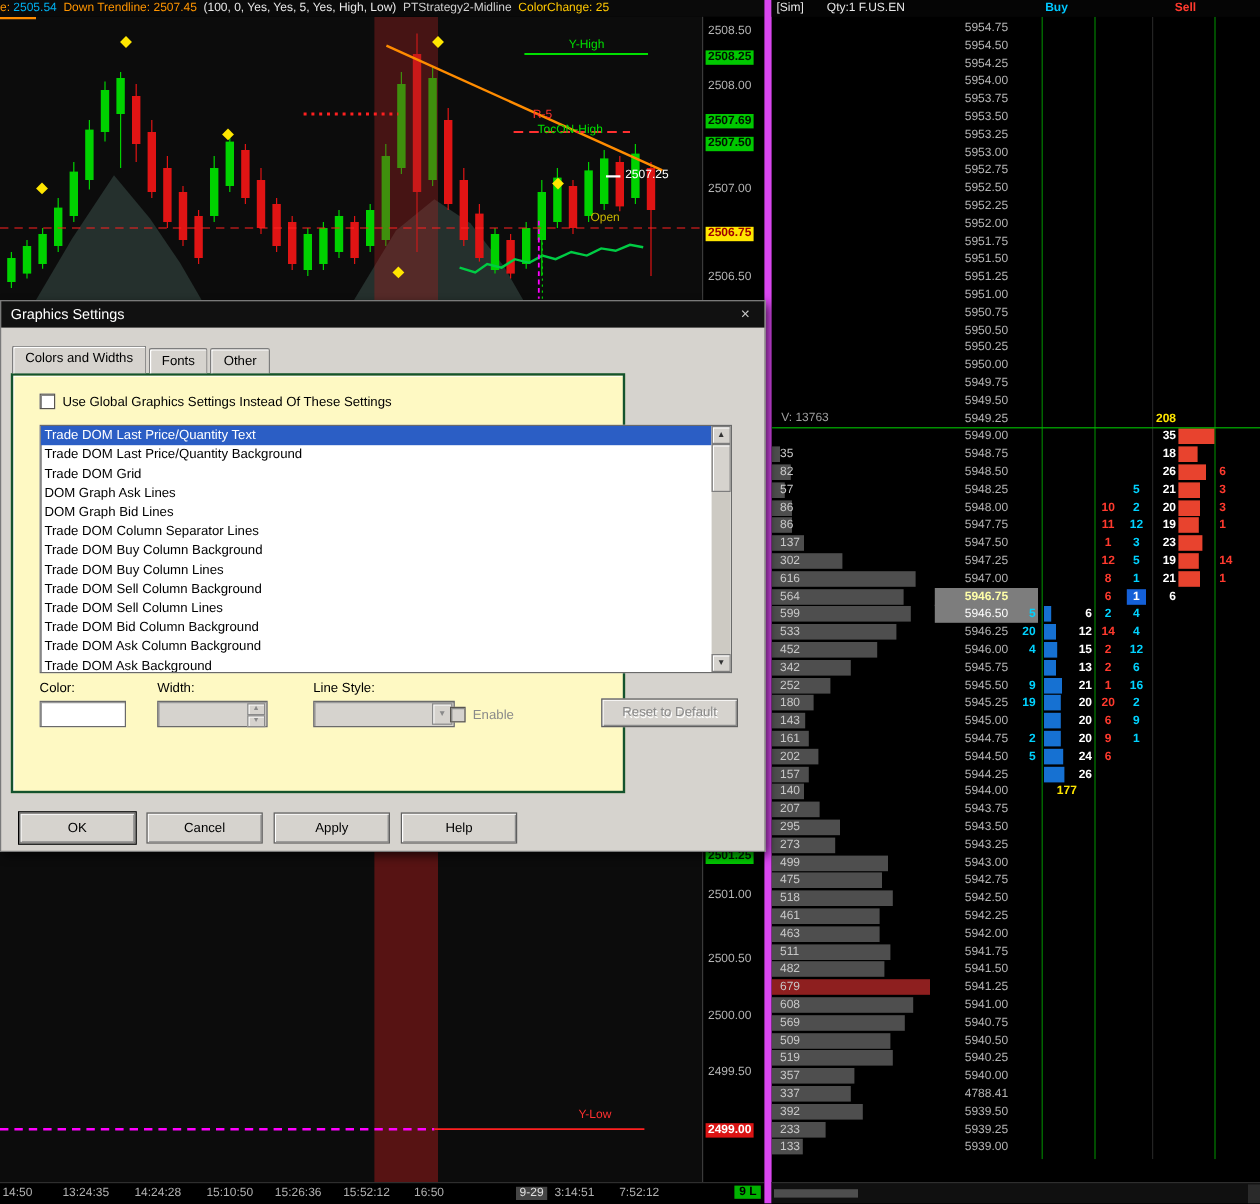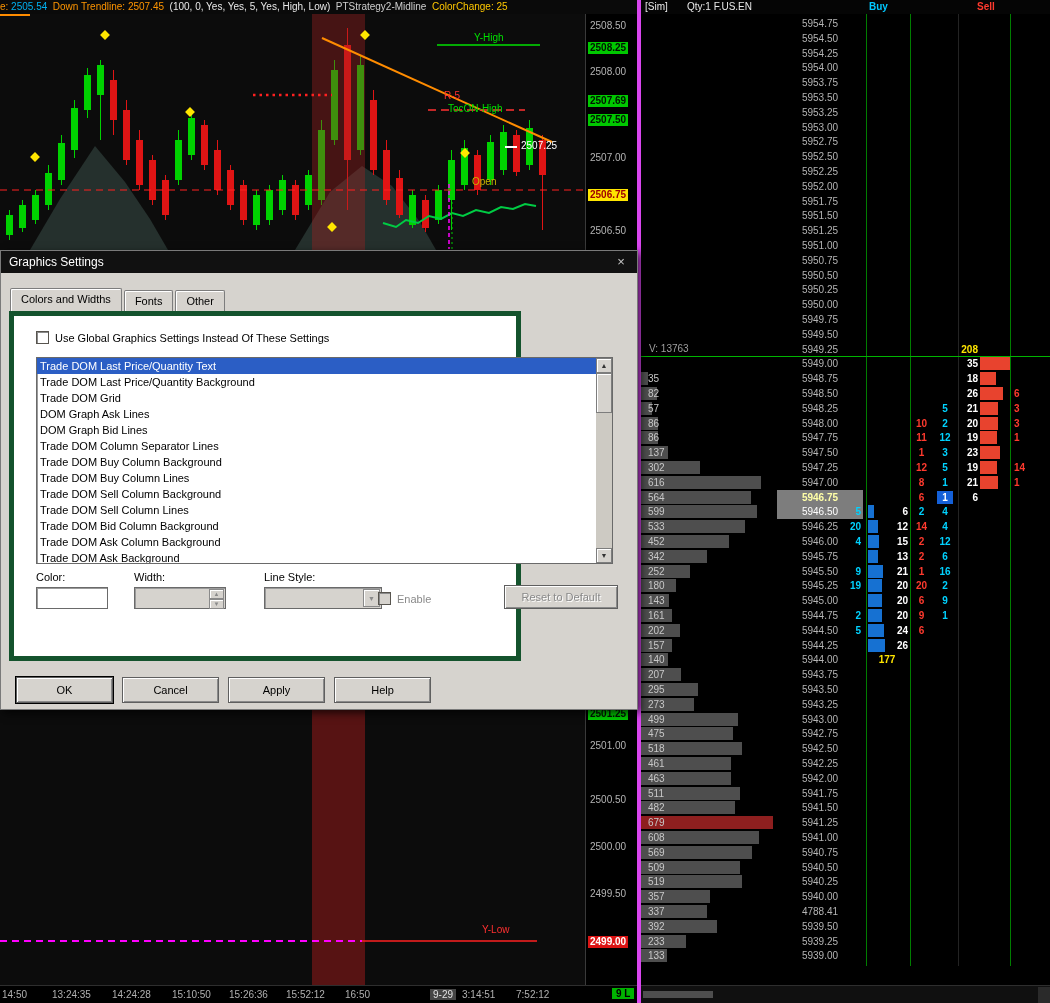--- a/index.html
+++ b/index.html
@@ -23,21 +23,21 @@
   .ps.red{background:#dc1414;color:#fff;font-weight:bold}
   .clabel{position:absolute;font-size:10px;line-height:11px;white-space:nowrap}
   .chart-top svg,.chart-bottom svg{position:absolute;left:0;top:0;width:100%;height:100%}
   .timeaxis{position:absolute;left:0;top:985px;width:637px;height:18px;background:#000;
     border-top:1px solid #2e2e2e;font-size:10px;color:#b0b0b0}
   .timeaxis span{position:absolute;top:3px;white-space:nowrap}
   .t-box{background:#454545;color:#e0e0e0;padding:0 3px}
   .t-badge{background:#00b300;color:#000;font-weight:bold;padding:0 4px;top:2px !important}
 
   
-  .dom{position:absolute;left:637px;top:0;width:413px;height:1003px;background:#000;border-left:4px solid #d946ef}
+  .dom{position:absolute;left:637px;top:0;width:413px;height:1003px;background:#000;border-left:6px solid #d946ef}
   .dom-header{position:absolute;left:0;top:0;width:413px;height:14px;background:#050505;
     font-size:10px;line-height:14px;color:#e8e8e8}
   .dom-header .sim{position:absolute;left:4px}
   .dom-header .qty{position:absolute;left:46px}
   .dom-header .buy{position:absolute;left:228px;color:#00c8ff;font-weight:bold}
   .dom-header .sell{position:absolute;left:336px;color:#ff3a2e;font-weight:bold}
   #ladder{position:absolute;left:0;top:14px;width:413px;height:952px;overflow:hidden}
   .vline{position:absolute;top:0;bottom:0;width:1px}
   .drow{position:absolute;left:0;width:413px;height:15px;font-size:10px;line-height:15px}
   .vbar{position:absolute;left:0;top:1px;height:13px;background:#4e4e4e}
@@ -66,22 +66,22 @@
   
   .dialog{position:absolute;left:0;top:250px;width:638px;height:460px;background:#d6d3ce;
     border:1px solid #7a7a7a;box-shadow:3px 3px 8px rgba(0,0,0,.7);font-size:11px;color:#000;z-index:20}
   .dlg-title{position:absolute;left:0;top:0;right:0;height:22px;background:#111;color:#fff;
     font-size:12px;line-height:22px;padding-left:8px}
   .dlg-close{position:absolute;right:8px;top:0;width:16px;text-align:center;color:#c8c8c8;font-size:13px}
   .tabs{position:absolute;left:9px;top:39px;display:flex;z-index:3}
   .tab{height:21px;line-height:21px;padding:0 10px;background:#d6d3ce;border:1px solid #7d7d7d;
     border-bottom:none;margin-right:2px;box-shadow:inset 1px 1px 0 #fff;border-radius:2px 2px 0 0}
   .tab.active{height:23px;margin-top:-2px;position:relative;z-index:4}
-  .tabpage{position:absolute;left:8px;top:60px;width:512px;height:350px;background:#ffffff;
-    border:5px solid #14532d;box-shadow:inset 1px 1px 0 #fff}
+  .tabpage{position:absolute;left:8px;top:60px;width:512px;height:350px;background:#fef9c3;
+    border:2px solid #14532d;box-shadow:inset 1px 1px 0 #fff}
   .chk{position:absolute;display:flex;align-items:center;gap:6px}
   .chk .box{width:13px;height:13px;background:#fff;border:1px solid #58554f;
     box-shadow:inset 1px 1px 0 #8a8a8a;flex:0 0 13px}
   .chk.disabled .box{background:#d6d3ce}
   .chk.disabled .chklabel{color:#8a8a8a}
   .listbox{position:absolute;left:22px;top:41px;width:577px;height:207px;background:#fff;
     border:1px solid #6a6a6a;box-shadow:inset 1px 1px 0 #9a9a9a;overflow:hidden}
   .item{height:16px;line-height:16px;padding-left:3px;margin-right:16px;white-space:nowrap;color:#000}
   .item.sel{background:#2b5ec5;color:#fff}
   .lscroll{position:absolute;right:0;top:0;bottom:0;width:16px;background:#cdcac3}
@@ -217,21 +217,21 @@
         <rect x="-3.5" y="-3.5" width="7" height="7" fill="#ffe600" transform="translate(105,21) rotate(45)"></rect>
         <rect x="-3.5" y="-3.5" width="7" height="7" fill="#ffe600" transform="translate(35,143) rotate(45)"></rect>
         <rect x="-3.5" y="-3.5" width="7" height="7" fill="#ffe600" transform="translate(190,98) rotate(45)"></rect>
         <rect x="-3.5" y="-3.5" width="7" height="7" fill="#ffe600" transform="translate(332,213) rotate(45)"></rect>
         <rect x="-3.5" y="-3.5" width="7" height="7" fill="#ffe600" transform="translate(365,21) rotate(45)"></rect>
         <rect x="-3.5" y="-3.5" width="7" height="7" fill="#ffe600" transform="translate(465,139) rotate(45)"></rect>
       </svg>
   <span class="clabel" style="left: 474px; top: 18px; color: rgb(0, 224, 0);">Y-High</span>
       <span class="clabel" style="left: 444px; top: 76px; color: rgb(255, 48, 48);">R-5</span>
       <span class="clabel" style="left: 448px; top: 89px; color: rgb(0, 224, 0);">TocON-High</span>
-      <span class="clabel" style="left: 472px; top: 162px; color: rgb(200, 180, 0); text-align: center;">Open</span>
+      <span class="clabel" style="left: 492px; top: 162px; color: rgb(200, 180, 0); text-align: center;">Open</span>
       <span class="clabel" style="left: 521px; top: 126px; color: rgb(255, 255, 255);">2507.25</span>
     </div>
   <div class="scale-top" id="scaletop">
       <span class="ps plain" style="top: 6px;">2508.50</span>
       <span class="ps green" style="top: 28px;">2508.25</span>
       <span class="ps plain" style="top: 52px;">2508.00</span>
       <span class="ps green" style="top: 81px;">2507.69</span>
       <span class="ps green" style="top: 100px;">2507.50</span>
       <span class="ps plain" style="top: 138px;">2507.00</span>
       <span class="ps yellow" style="top: 175px;">2506.75</span>

